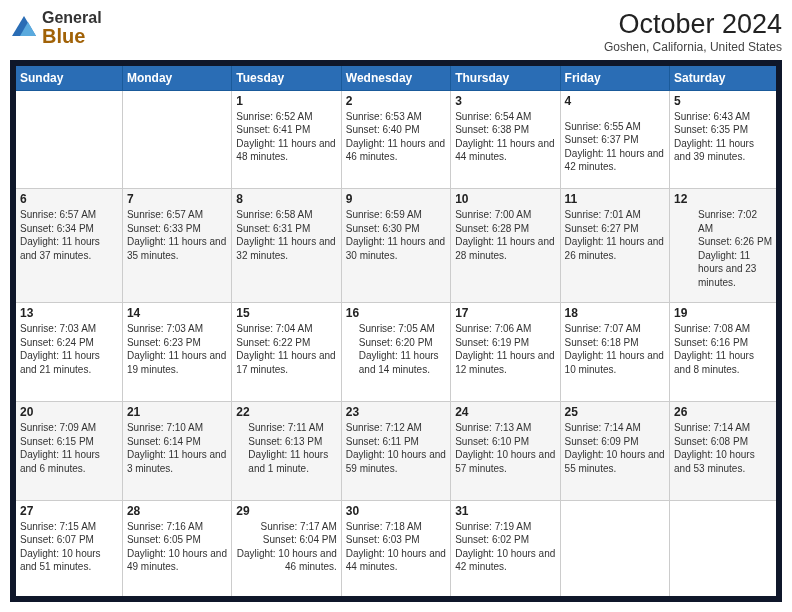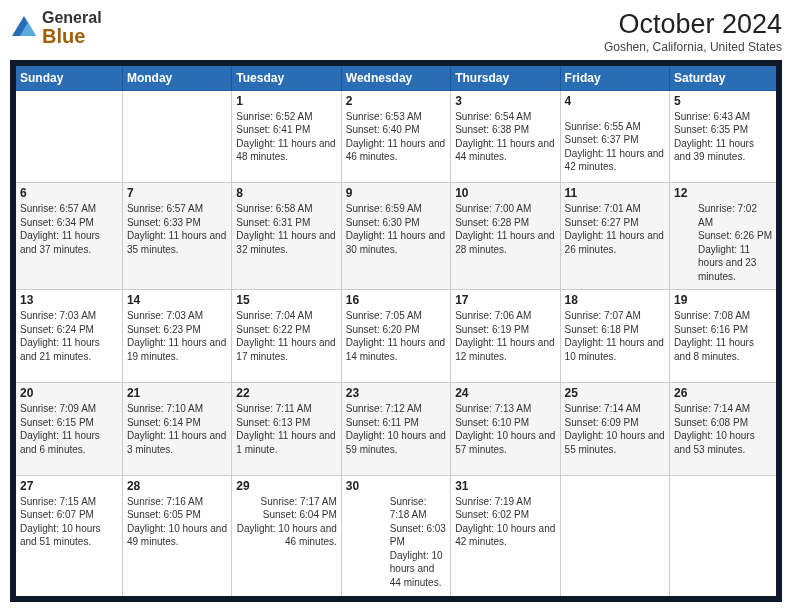--- a/index.html
+++ b/index.html
@@ -237,21 +237,21 @@
 Daylight: 11 hours and 19 minutes.</div>
           </td>
           <td>
             <span class="day-number">15</span>
             <div class="cell-content" style="white-space: pre-line;">Sunrise: 7:04 AM
 Sunset: 6:22 PM
 Daylight: 11 hours and 17 minutes.</div>
           </td>
           <td>
             <span class="day-number">16</span>
-            <div class="cell-content" style="white-space: pre-line;">Sunrise: 7:05 AM
+            <div class="cell-content" style="white-space: pre-line; margin-left: 13px;">Sunrise: 7:05 AM
 Sunset: 6:20 PM
 Daylight: 11 hours and 14 minutes.</div>
           </td>
           <td>
             <span class="day-number">17</span>
             <div class="cell-content" style="white-space: pre-line;">Sunrise: 7:06 AM
 Sunset: 6:19 PM
 Daylight: 11 hours and 12 minutes.</div>
           </td>
           <td>
@@ -275,21 +275,21 @@
 Daylight: 11 hours and 6 minutes.</div>
           </td>
           <td>
             <span class="day-number">21</span>
             <div class="cell-content" style="white-space: pre-line;">Sunrise: 7:10 AM
 Sunset: 6:14 PM
 Daylight: 11 hours and 3 minutes.</div>
           </td>
           <td>
             <span class="day-number">22</span>
-            <div class="cell-content" style="white-space: pre-line;">Sunrise: 7:11 AM
+            <div class="cell-content" style="white-space: pre-line; margin-left: 12px;">Sunrise: 7:11 AM
 Sunset: 6:13 PM
 Daylight: 11 hours and 1 minute.</div>
           </td>
           <td>
             <span class="day-number">23</span>
             <div class="cell-content" style="white-space: pre-line;">Sunrise: 7:12 AM
 Sunset: 6:11 PM
 Daylight: 10 hours and 59 minutes.</div>
           </td>
           <td>
@@ -325,21 +325,21 @@
 Daylight: 10 hours and 49 minutes.</div>
           </td>
           <td>
             <span class="day-number">29</span>
             <div class="cell-content" style="white-space: pre-line; text-align: right;">Sunrise: 7:17 AM
 Sunset: 6:04 PM
 Daylight: 10 hours and 46 minutes.</div>
           </td>
           <td>
             <span class="day-number">30</span>
-            <div class="cell-content" style="white-space: pre-line; margin-left: 44px;">Sunrise: 7:18 AM
+            <div class="cell-content" style="white-space: pre-line;">Sunrise: 7:18 AM
 Sunset: 6:03 PM
 Daylight: 10 hours and 44 minutes.</div>
           </td>
           <td>
             <span class="day-number">31</span>
             <div class="cell-content" style="white-space: pre-line;">Sunrise: 7:19 AM
 Sunset: 6:02 PM
 Daylight: 10 hours and 42 minutes.</div>
           </td>
           <td class="empty-cell"></td>

